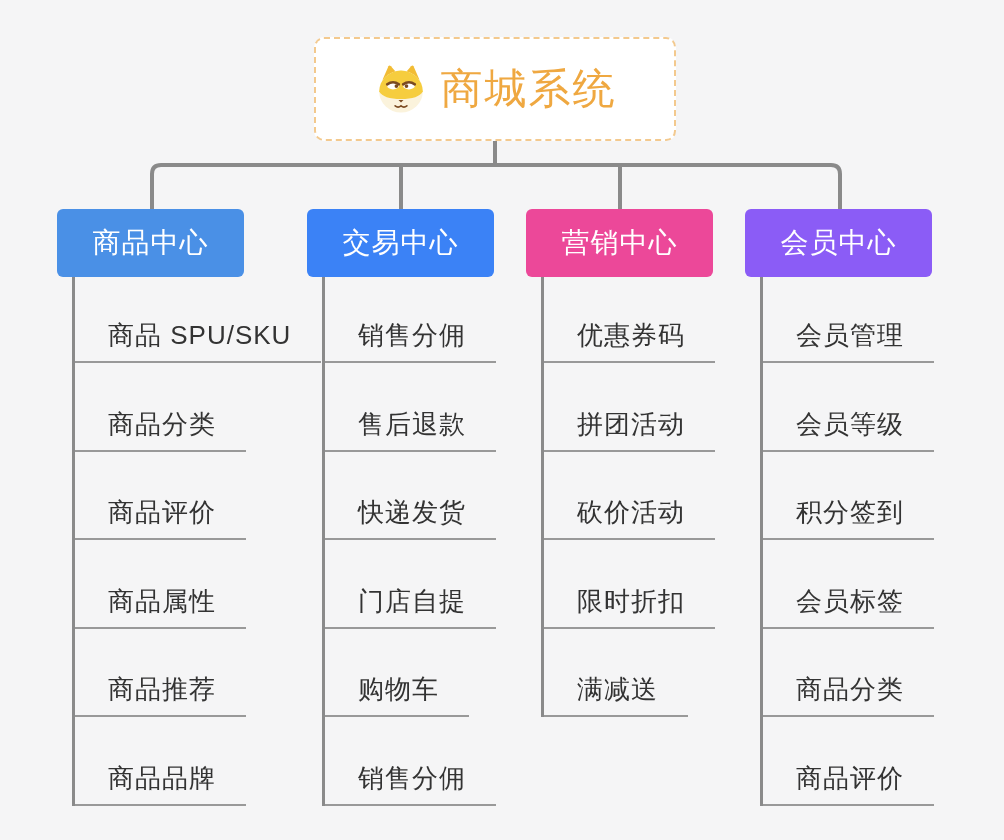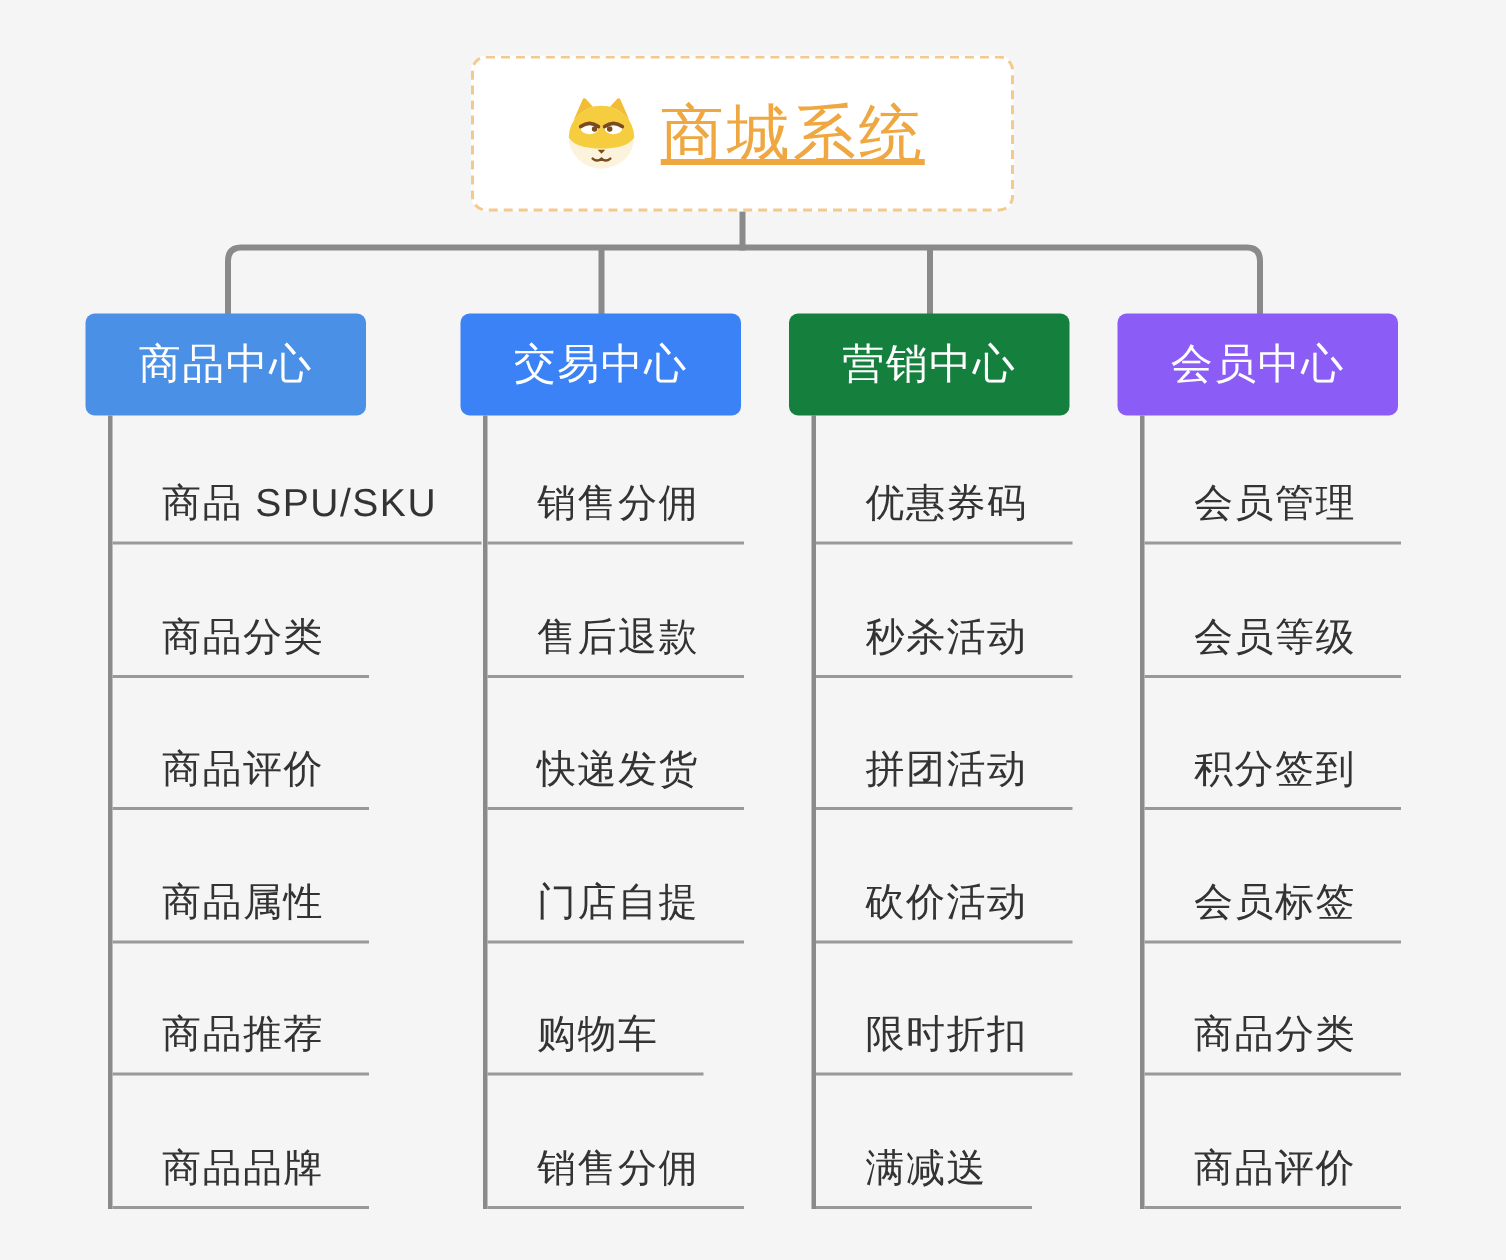--- a/index.html
+++ b/index.html
@@ -27,21 +27,20 @@
     display: flex; align-items: center; justify-content: center;
     gap: 13px;
     z-index: 2;
   }
   .root-title {
     color: #EFA841;
     font-size: 42px;
     letter-spacing: 2px;
     line-height: 1;
     white-space: nowrap;
-    text-decoration: underline;
   }
   .dog-icon { width: 54px; height: 52px; flex: 0 0 auto; }
 
   
   .branch { position: absolute; top: 209px; }
   .branch-product   { left: 57px;  }
   .branch-trade     { left: 307px; }
   .branch-marketing { left: 526px; }
   .branch-member    { left: 745px; }
 
@@ -123,24 +122,23 @@
     <li>销售分佣</li>
     <li>售后退款</li>
     <li>快递发货</li>
     <li>门店自提</li>
     <li>购物车</li>
     <li>销售分佣</li>
   </ul>
 </div>
 
 <div class="branch branch-marketing">
-  <div class="branch-header" style="background-color: #15803d;">营销中心</div>
+  <div class="branch-header" style="background-color: #ec4899;">营销中心</div>
   <ul class="branch-items">
     <li>优惠券码</li>
-    <li>秒杀活动</li>
     <li>拼团活动</li>
     <li>砍价活动</li>
     <li>限时折扣</li>
     <li>满减送</li>
   </ul>
 </div>
 
 <div class="branch branch-member">
   <div class="branch-header" style="background-color: #8b5cf6;">会员中心</div>
   <ul class="branch-items">

